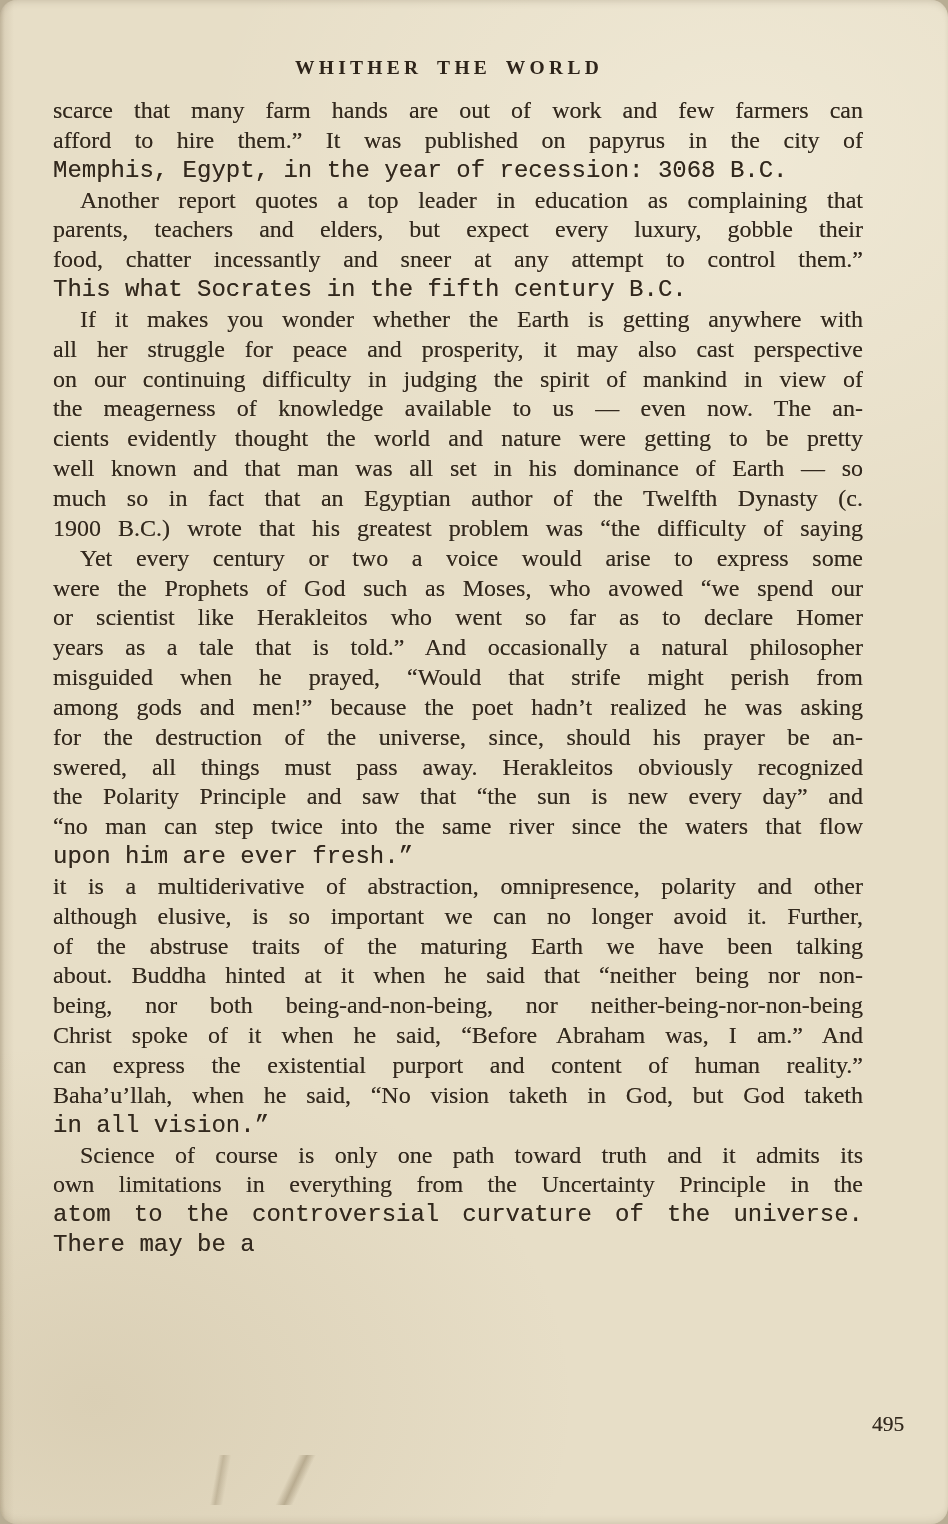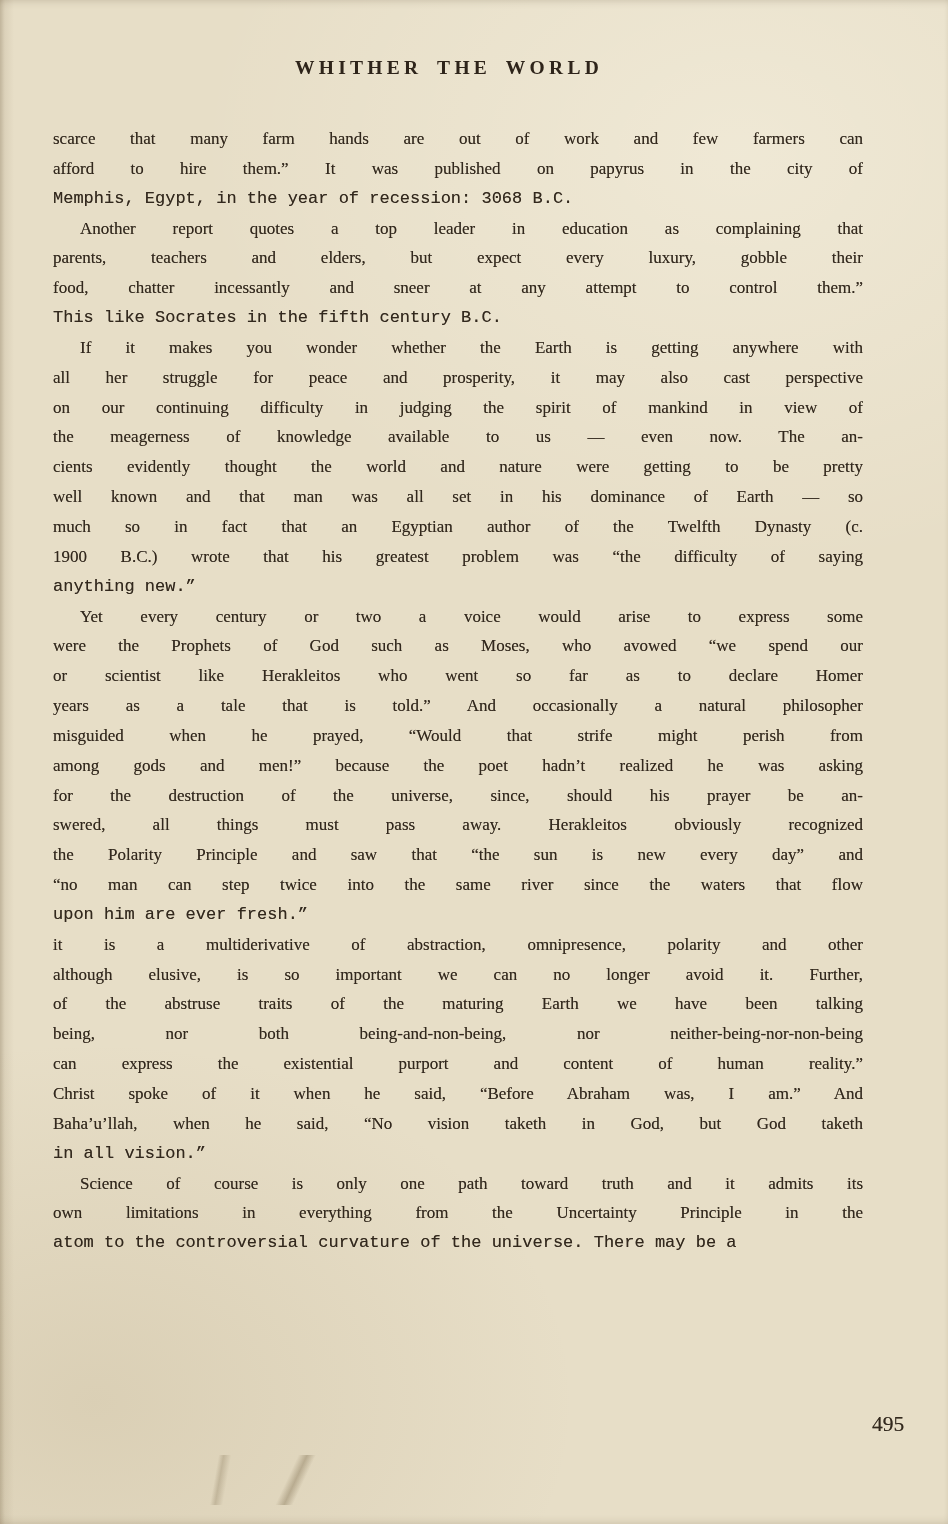--- a/index.html
+++ b/index.html
@@ -13,20 +13,21 @@
     height: 1524px;
     margin: 0 auto;
     overflow: hidden;
     font-family: "Liberation Serif", "DejaVu Serif", serif;
     background:
       radial-gradient(ellipse 900px 700px at 78% 10%, rgba(255,252,240,0.35) 0%, rgba(255,252,240,0) 60%),
       radial-gradient(ellipse 800px 600px at 10% 92%, rgba(160,140,100,0.18) 0%, rgba(160,140,100,0) 60%),
       linear-gradient(90deg, rgba(120,100,70,0.28) 0px, rgba(120,100,70,0.10) 5px, rgba(120,100,70,0) 14px),
       #e7dec7;
     box-shadow: inset 0 5px 8px -5px rgba(80,62,38,0.25), inset 0 -6px 10px -6px rgba(80,62,38,0.22);
+    border-radius: 17px;
   }
   
   .page::after {
     content: "";
     position: absolute;
     left: 90px;
     top: 1455px;
     width: 420px;
     height: 50px;
     background:
@@ -41,24 +42,24 @@
     width: 792px;
     text-align: center;
     font-size: 19.5px;
     font-weight: bold;
     letter-spacing: 0.22em;
     word-spacing: 0.30em;
     color: #2e241a;
   }
   .body-text {
     position: absolute;
-    top: 124px;
+    top: 96px;
     left: 53px;
     width: 810px;
-    font-size: 17px;
+    font-size: 24px;
     line-height: 29.85px;
     color: #32281d;
     text-shadow: 0 0 0.4px rgba(50,40,29,0.55);
   }
   .line {
     text-align: justify;
     text-align-last: justify;
     white-space: normal;
   }
   .line.last {
@@ -83,47 +84,47 @@
 <div class="page">
   <div class="running-head">WHITHER THE WORLD</div>
 
   <div class="body-text" id="body-text">
       <div class="line">scarce that many farm hands are out of work and few farmers can</div>
       <div class="line">afford to hire them.” It was published on papyrus in the city of</div>
       <div class="line last">Memphis, Egypt, in the year of recession: 3068 B.C.</div>
       <div class="line indent">Another report quotes a top leader in education as complaining that</div>
       <div class="line">parents, teachers and elders, but expect every luxury, gobble their</div>
       <div class="line">food, chatter incessantly and sneer at any attempt to control them.”</div>
-      <div class="line last">This like Socrates in the fifth century B.C.</div>
+      <div class="line last">This what Socrates in the fifth century B.C.</div>
       <div class="line indent">If it makes you wonder whether the Earth is getting anywhere with</div>
       <div class="line">all her struggle for peace and prosperity, it may also cast perspective</div>
       <div class="line">on our continuing difficulty in judging the spirit of mankind in view of</div>
       <div class="line">the meagerness of knowledge available to us — even now. The an-</div>
       <div class="line">cients evidently thought the world and nature were getting to be pretty</div>
       <div class="line">well known and that man was all set in his dominance of Earth — so</div>
       <div class="line">much so in fact that an Egyptian author of the Twelfth Dynasty (c.</div>
       <div class="line">1900 B.C.) wrote that his greatest problem was “the difficulty of saying</div>
-      <div class="line last">anything new.”</div>
       <div class="line indent">Yet every century or two a voice would arise to express some</div>
       <div class="line">were the Prophets of God such as Moses, who avowed “we spend our</div>
       <div class="line">or scientist like Herakleitos who went so far as to declare Homer</div>
       <div class="line">years as a tale that is told.” And occasionally a natural philosopher</div>
       <div class="line">misguided when he prayed, “Would that strife might perish from</div>
       <div class="line">among gods and men!” because the poet hadn’t realized he was asking</div>
       <div class="line">for the destruction of the universe, since, should his prayer be an-</div>
       <div class="line">swered, all things must pass away. Herakleitos obviously recognized</div>
       <div class="line">the Polarity Principle and saw that “the sun is new every day” and</div>
       <div class="line">“no man can step twice into the same river since the waters that flow</div>
       <div class="line last">upon him are ever fresh.”</div>
       <div class="line">it is a multiderivative of abstraction, omnipresence, polarity and other</div>
       <div class="line">although elusive, is so important we can no longer avoid it. Further,</div>
       <div class="line">of the abstruse traits of the maturing Earth we have been talking</div>
+      <div class="line">about. Buddha hinted at it when he said that “neither being nor non-</div>
       <div class="line">being, nor both being-and-non-being, nor neither-being-nor-non-being</div>
+      <div class="line">Christ spoke of it when he said, “Before Abraham was, I am.” And</div>
       <div class="line">can express the existential purport and content of human reality.”</div>
-      <div class="line">Christ spoke of it when he said, “Before Abraham was, I am.” And</div>
       <div class="line">Baha’u’llah, when he said, “No vision taketh in God, but God taketh</div>
       <div class="line last">in all vision.”</div>
       <div class="line indent">Science of course is only one path toward truth and it admits its</div>
       <div class="line">own limitations in everything from the Uncertainty Principle in the</div>
       <div class="line last">atom to the controversial curvature of the universe. There may be a</div>
     </div>
 
   <div class="page-number">495</div>
 </div>
 

